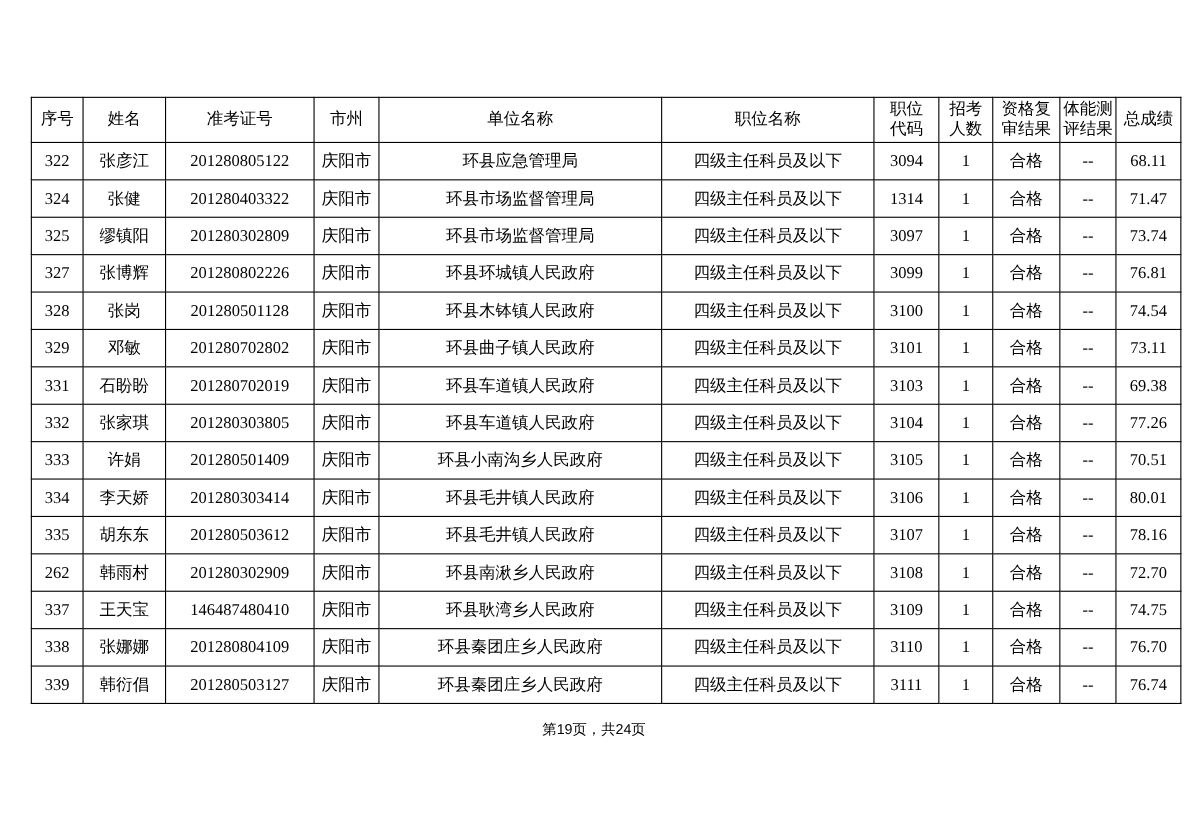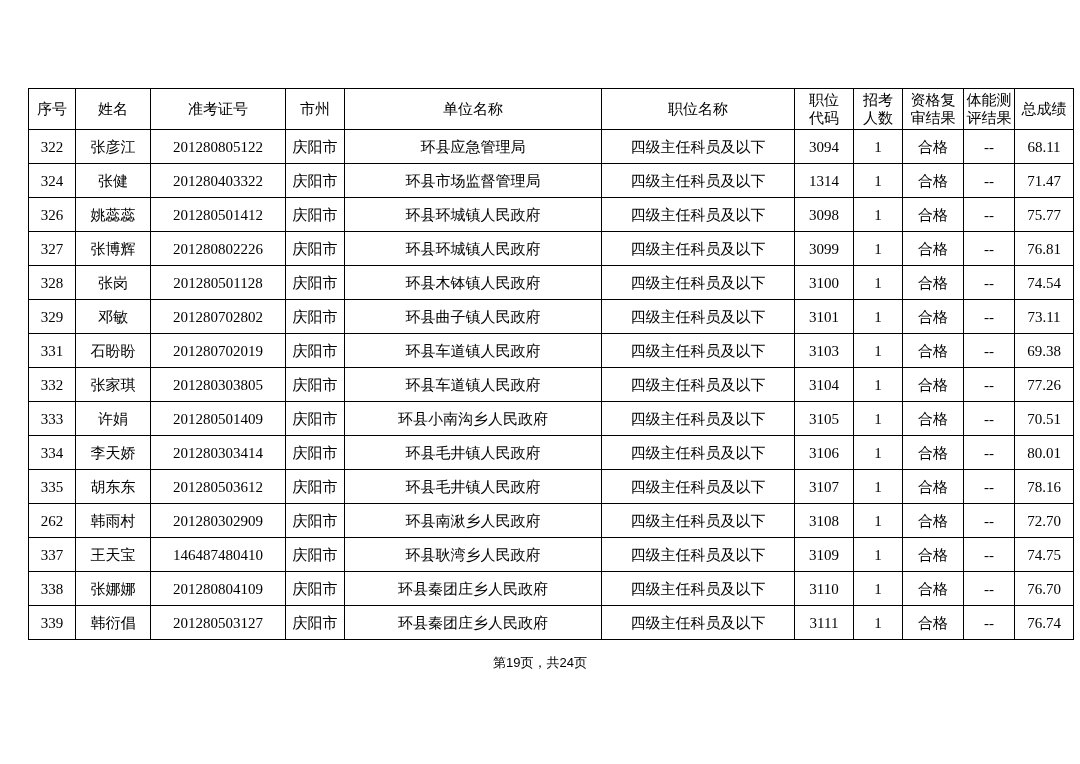--- a/index.html
+++ b/index.html
@@ -144,31 +144,31 @@
           <td class="c-city">庆阳市</td>
           <td class="c-unit">环县市场监督管理局</td>
           <td class="c-position">四级主任科员及以下</td>
           <td class="c-code">1314</td>
           <td class="c-hire">1</td>
           <td class="c-qual">合格</td>
           <td class="c-fitness">--</td>
           <td class="c-score">71.47</td>
         </tr>
         <tr>
-          <td class="c-seq">326</td>
-          <td class="c-name">姚蕊蕊</td>
-          <td class="c-ticket">201280501412</td>
-          <td class="c-city">庆阳市</td>
-          <td class="c-unit">环县环城镇人民政府</td>
-          <td class="c-position">四级主任科员及以下</td>
-          <td class="c-code">3098</td>
-          <td class="c-hire">1</td>
-          <td class="c-qual">合格</td>
-          <td class="c-fitness">--</td>
-          <td class="c-score">75.77</td>
+          <td class="c-seq">325</td>
+          <td class="c-name">缪镇阳</td>
+          <td class="c-ticket">201280302809</td>
+          <td class="c-city">庆阳市</td>
+          <td class="c-unit">环县市场监督管理局</td>
+          <td class="c-position">四级主任科员及以下</td>
+          <td class="c-code">3097</td>
+          <td class="c-hire">1</td>
+          <td class="c-qual">合格</td>
+          <td class="c-fitness">--</td>
+          <td class="c-score">73.74</td>
         </tr>
         <tr>
           <td class="c-seq">327</td>
           <td class="c-name">张博辉</td>
           <td class="c-ticket">201280802226</td>
           <td class="c-city">庆阳市</td>
           <td class="c-unit">环县环城镇人民政府</td>
           <td class="c-position">四级主任科员及以下</td>
           <td class="c-code">3099</td>
           <td class="c-hire">1</td>

